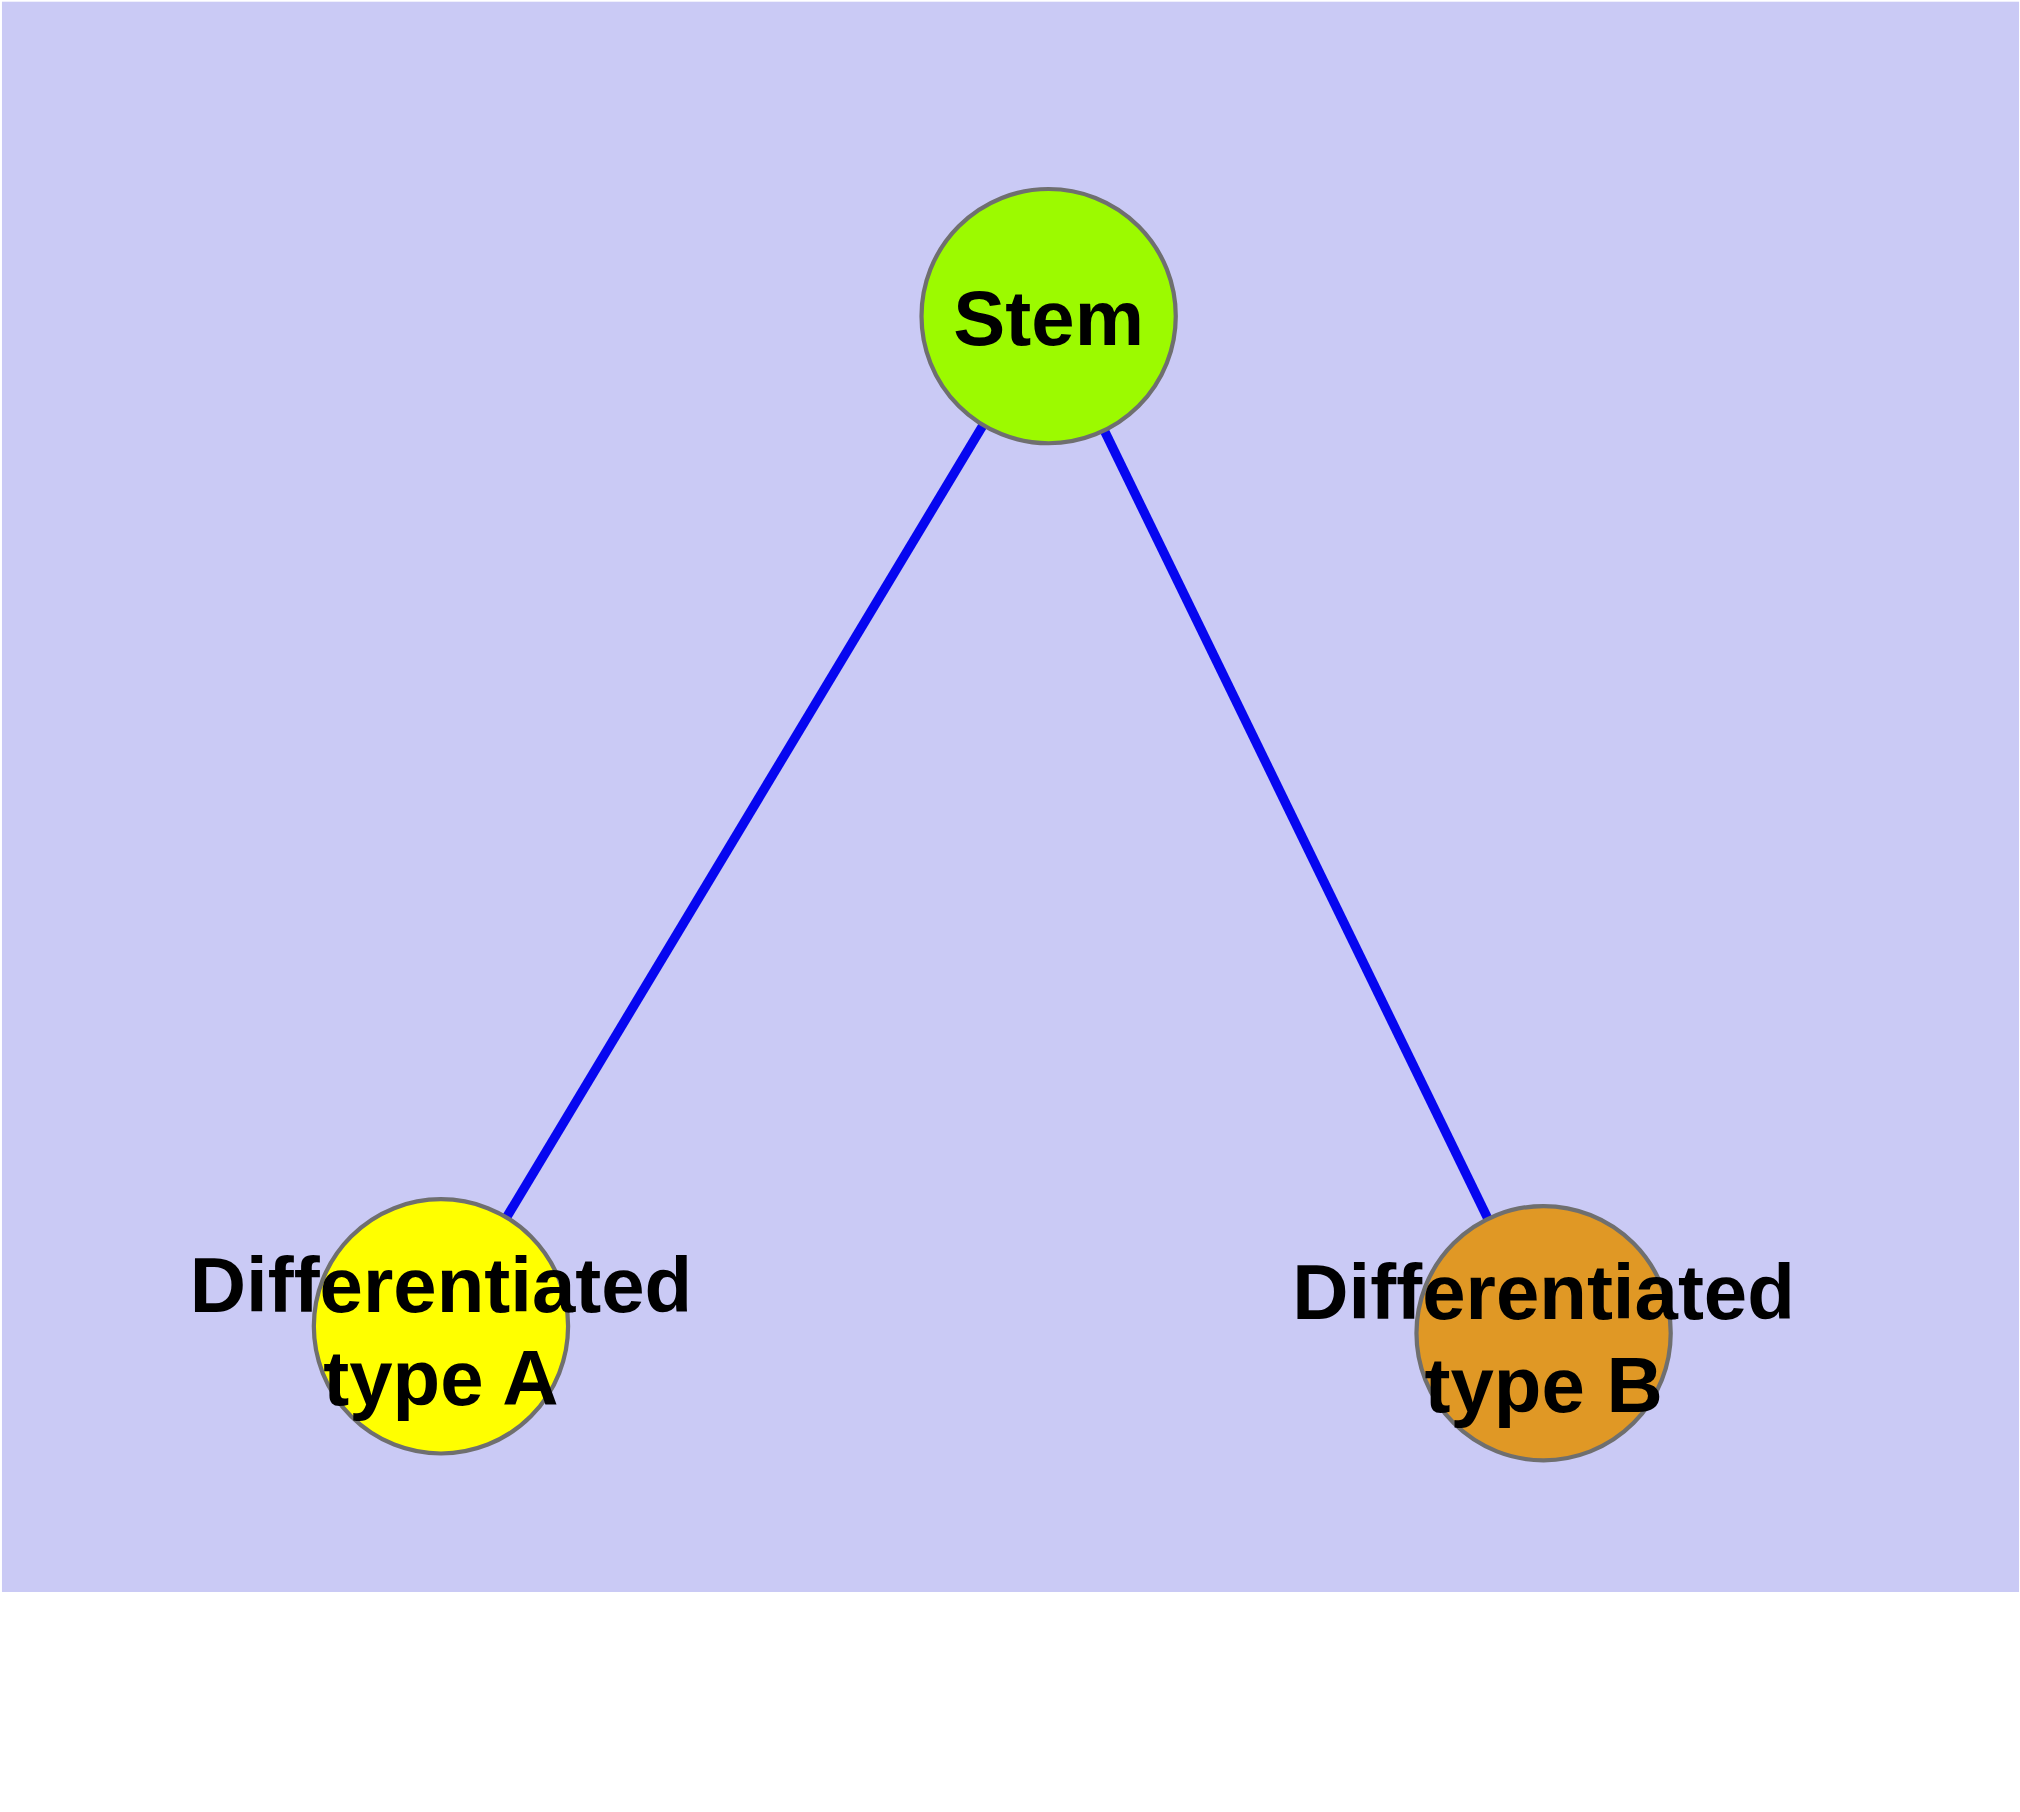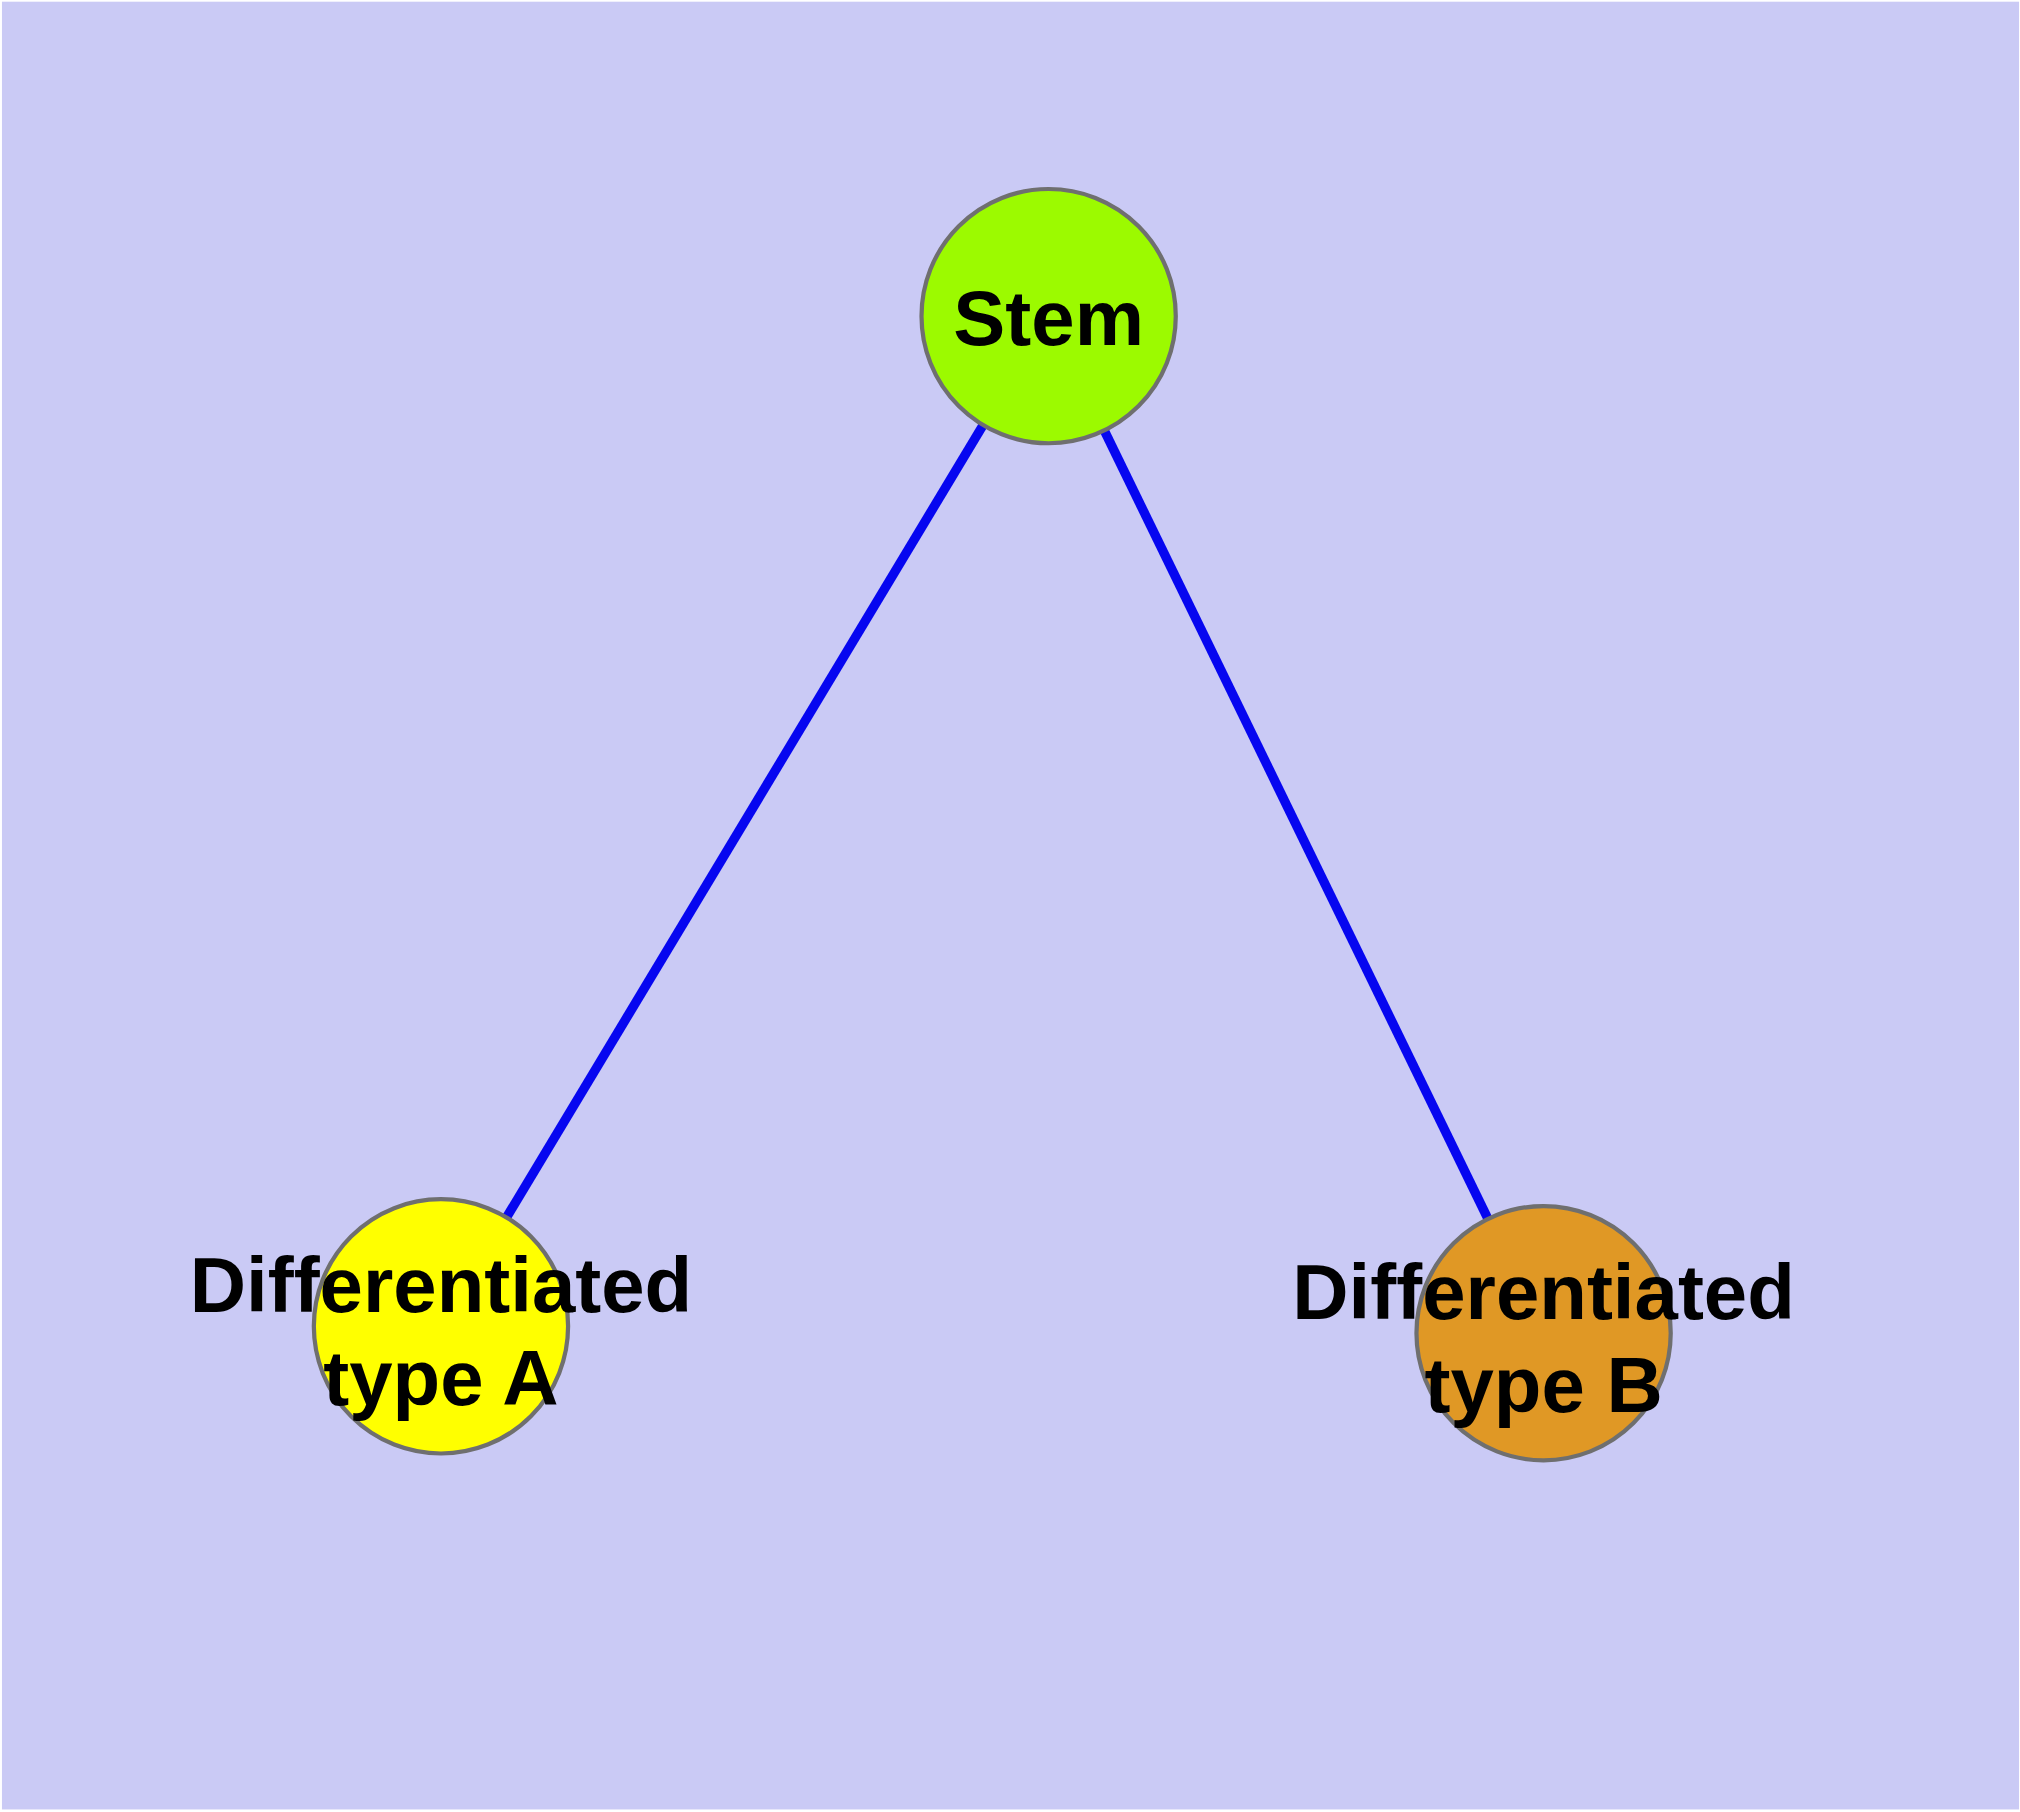--- a/index.html
+++ b/index.html
@@ -2,21 +2,21 @@
 <html style="font-size:13.6px"><head>
 <meta charset="utf-8">
 <style>
   html, body {
     margin: 0;
     padding: 0;
     background: #ffffff;
   }
   .canvas-wrap {
     width: 2021px;
-    height: 1812px;
+    height: 1592px;
     position: relative;
   }
   svg.diagram {
     display: block;
     width: 2021px;
     height: 1812px;
   }
   .node-circle {
     stroke-width: 5px;
   }

